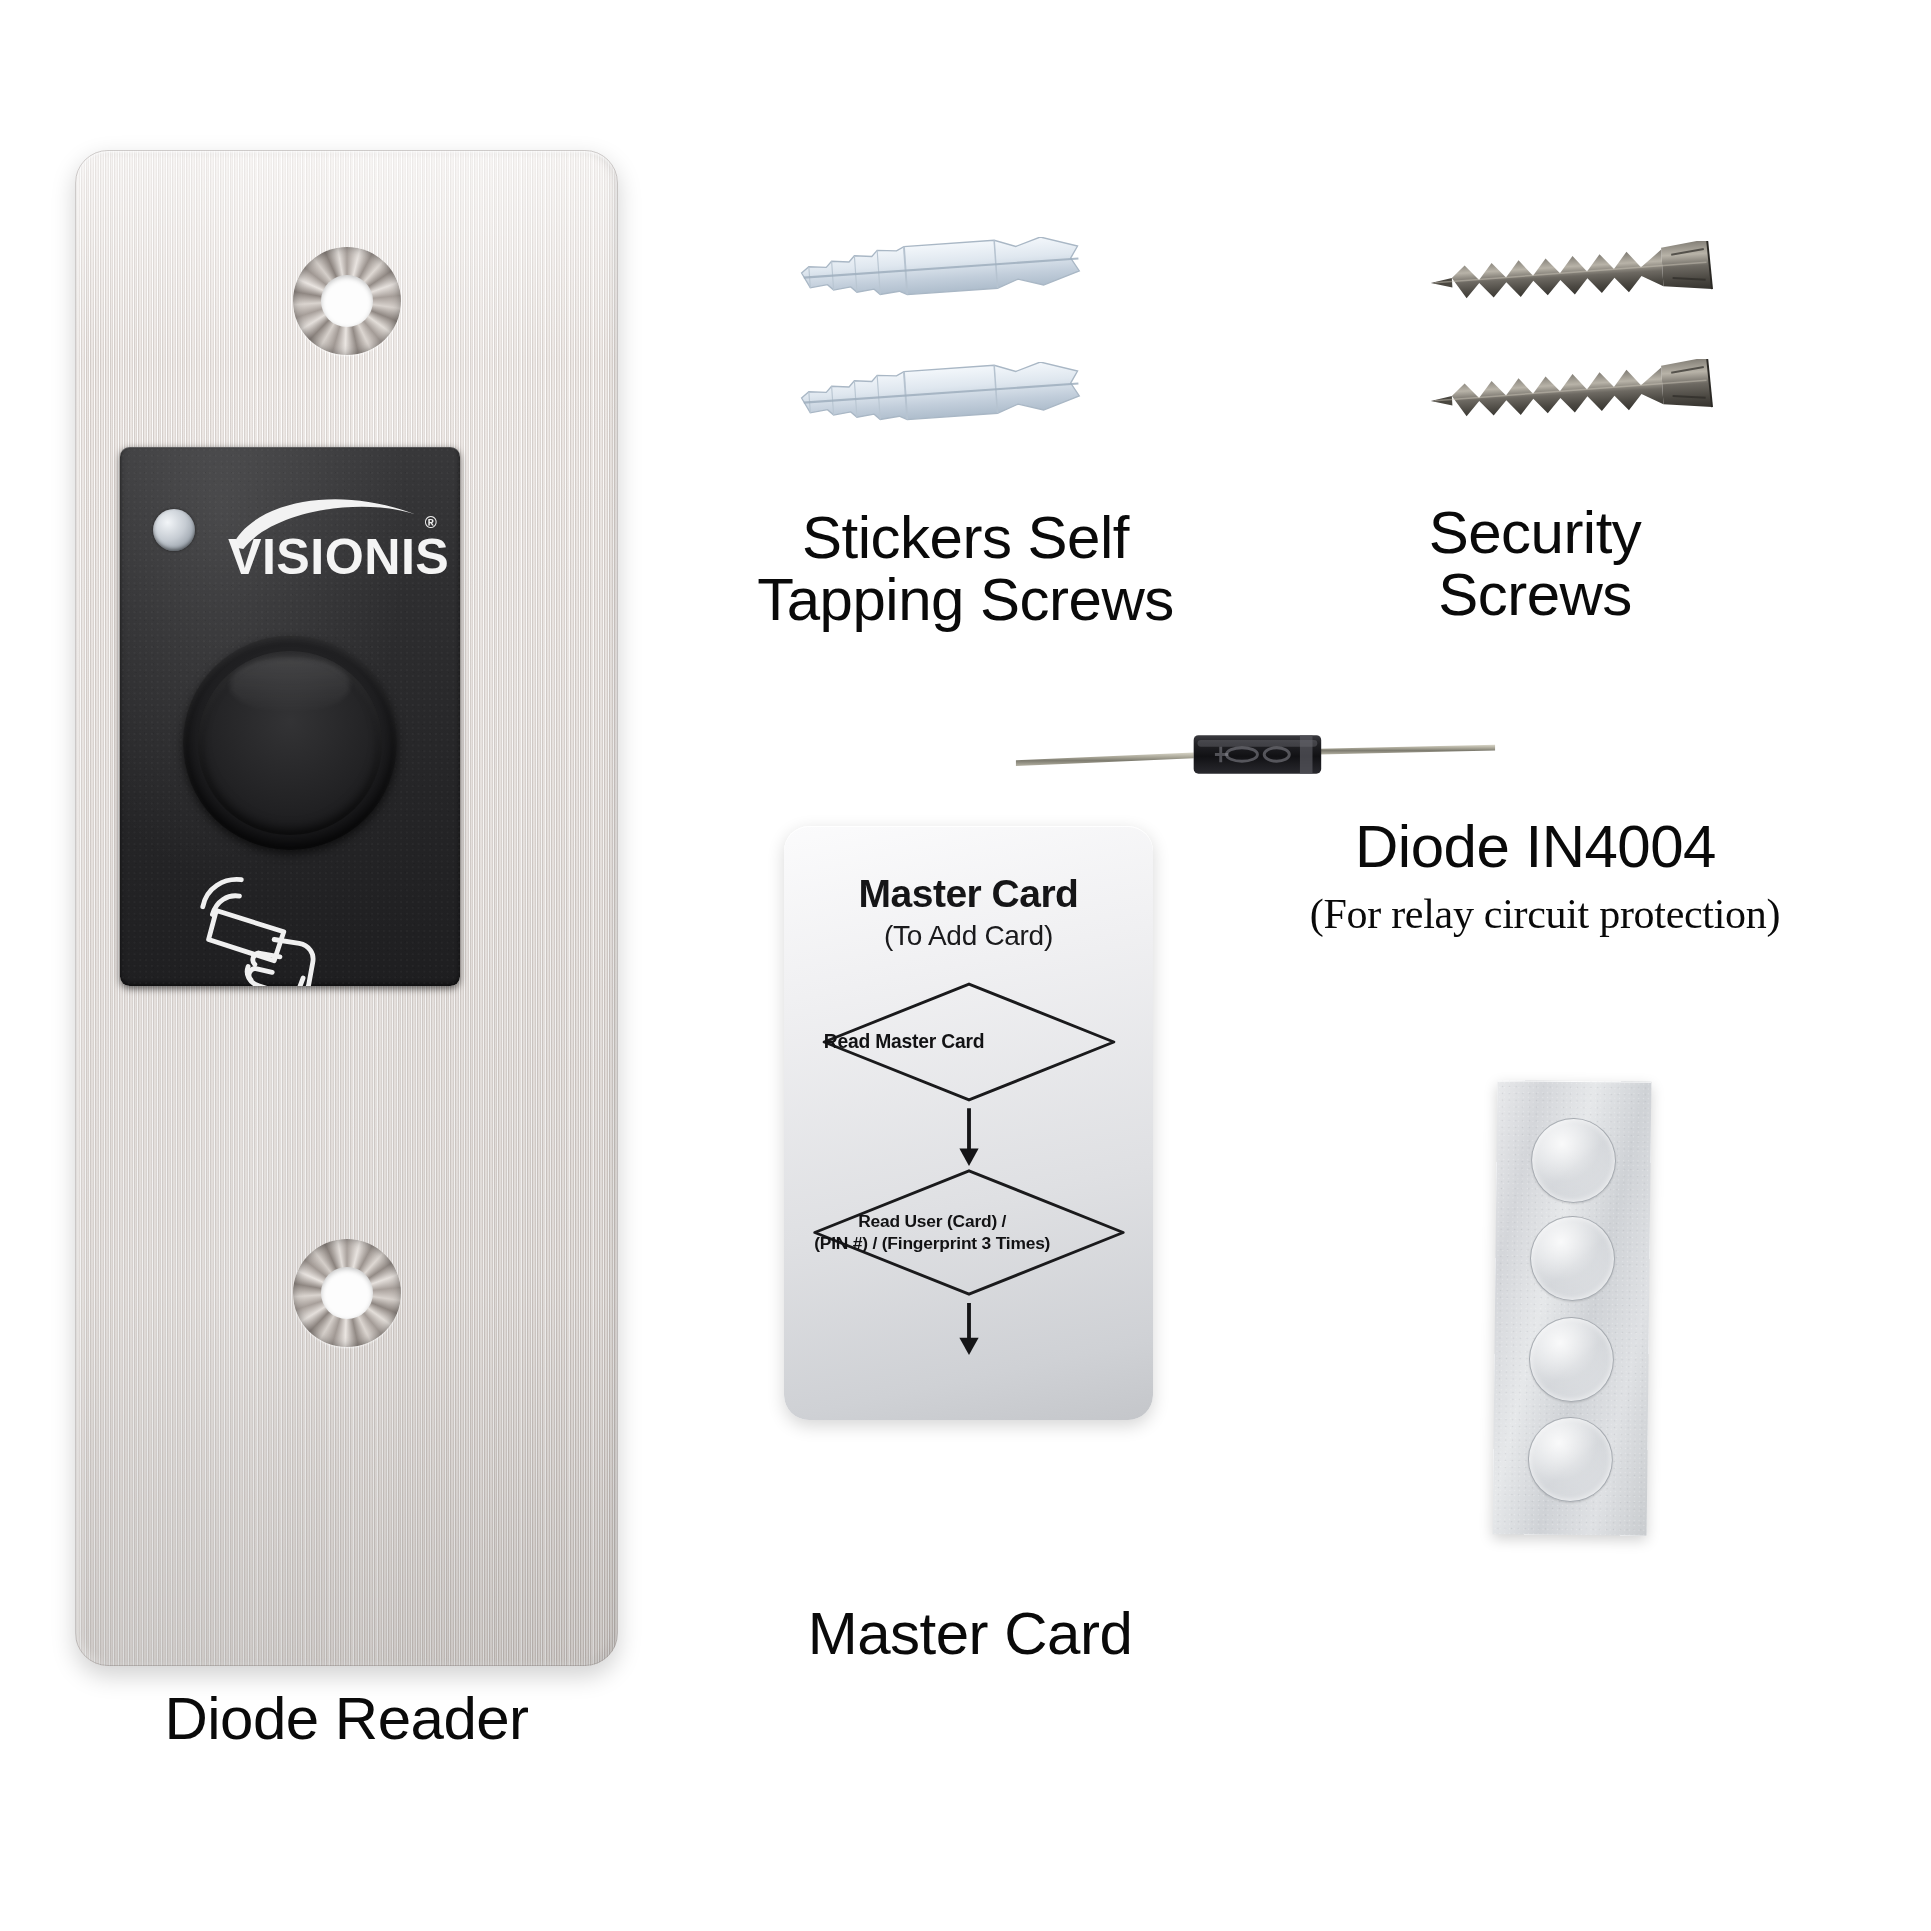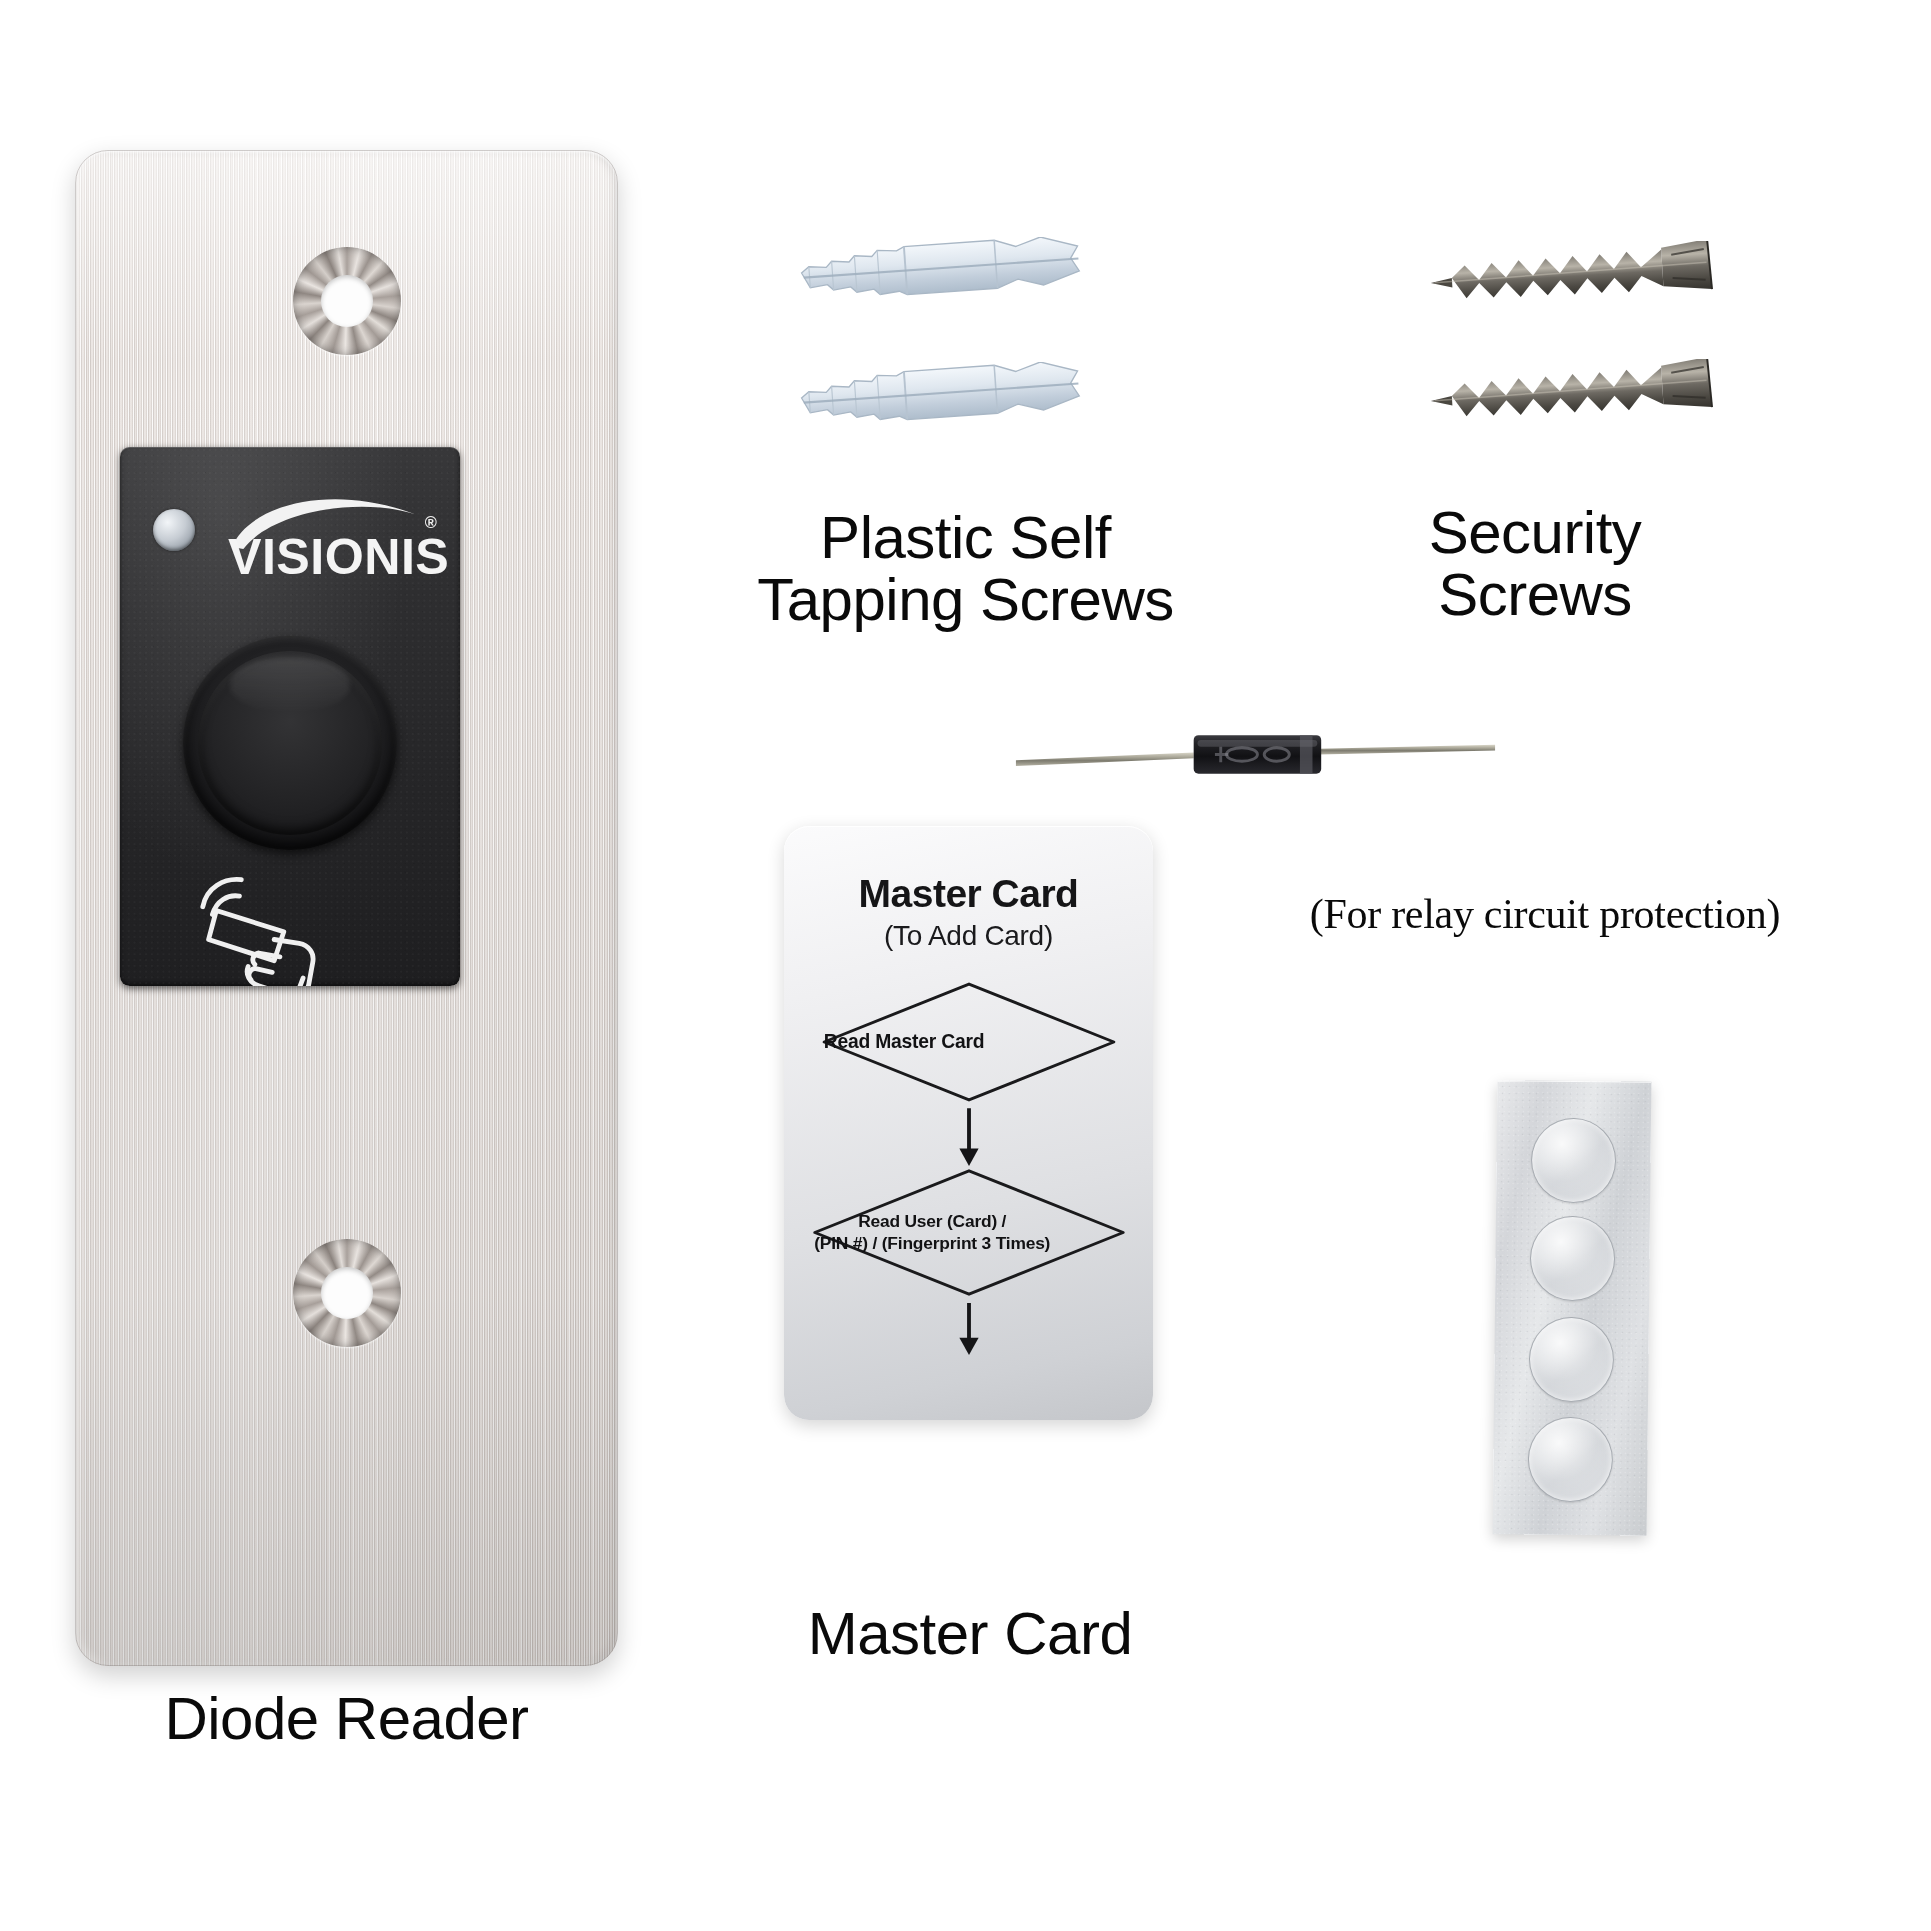--- a/index.html
+++ b/index.html
@@ -282,21 +282,21 @@
                  L 112 52 L 92 54 L 86 48 L 68 50 L 62 44 L 44 46 L 38 40
                  L 20 42 Z" fill="url(#anch2)" stroke="#a9b7c5" stroke-width="1.4"></path>
         <path d="M120 6 L 120 56" stroke="#b6c3d0" stroke-width="2"></path>
         <path d="M214 6 L 214 56" stroke="#b6c3d0" stroke-width="1.6"></path>
         <path d="M20 20 L 20 42 M44 16 L 44 46 M68 12 L 68 50 M92 8 L 92 54" stroke="#b9c6d2" stroke-width="1.2"></path>
         <path d="M14 31 L 300 31" stroke="#9fafbe" stroke-width="2.2" opacity=".85"></path>
       </g>
     </svg>
   </div>
 
-  <div class="caption" style="left:676px;top:507px;width:579px;">Plastic Self
+  <div class="caption" style="left:676px;top:507px;width:579px;">Stickers Self
 Tapping Screws</div>
 
   <div class="screw" style="left:1419px;top:241px;">
     <svg width="319" height="68" viewBox="0 0 330 70" xmlns="http://www.w3.org/2000/svg">
       <defs>
         <linearGradient id="scr1" x1="0" y1="0" x2="0" y2="1">
           <stop offset="0%" stop-color="#7e7a72"></stop>
           <stop offset="28%" stop-color="#b8b3a8"></stop>
           <stop offset="52%" stop-color="#6d6962"></stop>
           <stop offset="78%" stop-color="#4b4842"></stop>
@@ -378,20 +378,21 @@
       <rect x="190" y="31" width="124" height="7" rx="3.5" fill="#6a6a72" opacity=".45"></rect>
 
       <g fill="none" stroke="#8a8a92" stroke-width="3" opacity=".55">
         <ellipse cx="236" cy="46" rx="16" ry="7"></ellipse>
         <ellipse cx="272" cy="46" rx="13" ry="7"></ellipse>
       </g>
       <path d="M214 38 L 214 54 M208 46 L 222 46" stroke="#8f8f97" stroke-width="3" opacity=".5"></path>
     </svg>
   </div>
 
+  <div class="caption" style="left:1246px;top:816px;width:579px;">Diode IN4004</div>
   <div class="caption sub" style="left:1207px;top:893px;width:676px;font-family:Liberation Serif, serif;">(For relay circuit protection)</div>
 
   <div id="master-card">
     <div id="mc-title">Master Card</div>
     <div id="mc-subtitle">(To Add Card)</div>
 
     <div class="flow-node" style="top:153px;width:309px;height:126px;">
       <svg width="309" height="126" viewBox="0 0 320 130" xmlns="http://www.w3.org/2000/svg">
         <path d="M160 5 L 310 65 L 160 125 L 10 65 Z" fill="none" stroke="#1a1a1c" stroke-width="3" stroke-linejoin="round" rx="8"></path>
       </svg>

